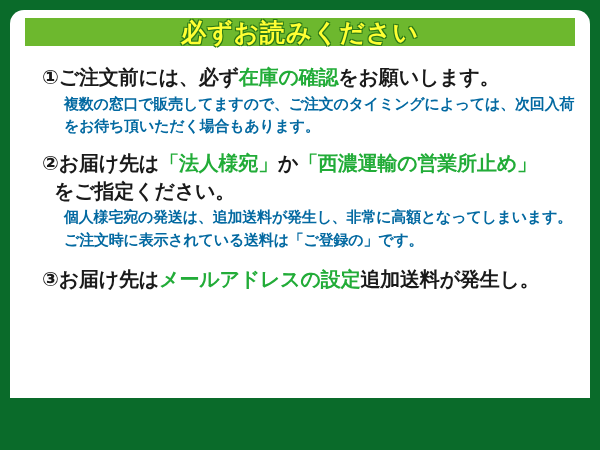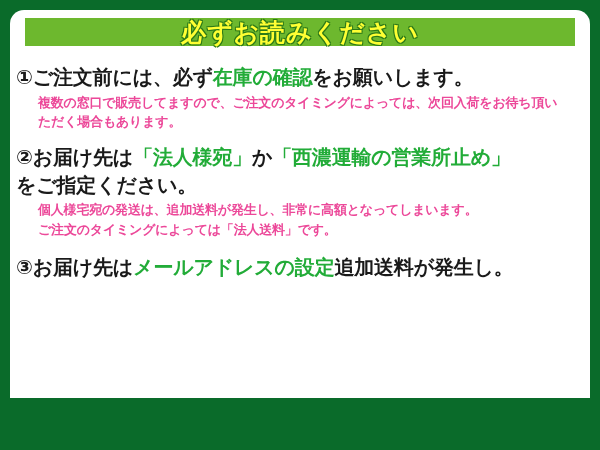--- a/index.html
+++ b/index.html
@@ -52,46 +52,46 @@
       1px -1px 0 #2c7a18,
      -1px -1px 0 #2c7a18;
     white-space: nowrap;
   }
   
   #body-region {
     position: absolute;
     left: 0;
     top: 54px;
     right: 0;
-    padding: 0 12px 0 6px;
+    padding: 0 12px 0 32px;
   }
   .item { margin-bottom: 2px; }
   .headline {
     color: #1a1a1a;
     font-size: 20px;
     font-weight: bold;
     line-height: 1.38;
     letter-spacing: -0.2px;
     margin: 0;
     white-space: nowrap;
   }
   .hl-accent { color: #22ac38; }
   .sub {
-    color: #ec4899;
-    font-size: 13px;
+    color: #0369a1;
+    font-size: 15px;
     font-weight: bold;
     line-height: 1.48;
     letter-spacing: -0.2px;
     margin: 1px 0 0 22px;
     max-width: 530px;
   }
   #item-1 { margin-top: 0; }
   #item-2 { margin-top: 13px; }
   #item-3 { margin-top: 14px; }
-  #headline-2-line2 { margin-left: 0; }
+  #headline-2-line2 { margin-left: 12px; }
   
   #footer-band {
     position: absolute;
     left: 0;
     bottom: 0;
     width: 600px;
     height: 54px;
     background: #7bbf26;
     display: flex;
     align-items: center;
@@ -121,21 +121,21 @@
 
       <div class="item" id="item-1">
         <p class="headline"><span>①</span><span>ご注文前には、必ず</span><span class="hl-accent">在庫の確認</span><span>をお願いします。</span></p>
         <p class="sub">複数の窓口で販売してますので、ご注文のタイミングによっては、次回入荷をお待ち頂いただく場合もあります。</p>
       </div>
 
       <div class="item" id="item-2">
         <p class="headline"><span>②</span><span>お届け先は</span><span class="hl-accent">「法人様宛」</span><span>か</span><span class="hl-accent">「西濃運輸の営業所止め」</span></p>
         <p class="headline" id="headline-2-line2">をご指定ください。</p>
         <p class="sub">個人様宅宛の発送は、追加送料が発生し、非常に高額となってしまいます。</p>
-        <p class="sub">ご注文のタイミングによっては「法人送料」です。</p>
+        <p class="sub">ご注文時に表示されている送料は「ご登録の」です。</p>
       </div>
 
       <div class="item" id="item-3">
         <p class="headline"><span>③</span><span>お届け先は</span><span class="hl-accent">メールアドレスの設定</span><span>追加送料が発生し。</span></p>
       </div>
 
     </div>
   </div>
 
 

